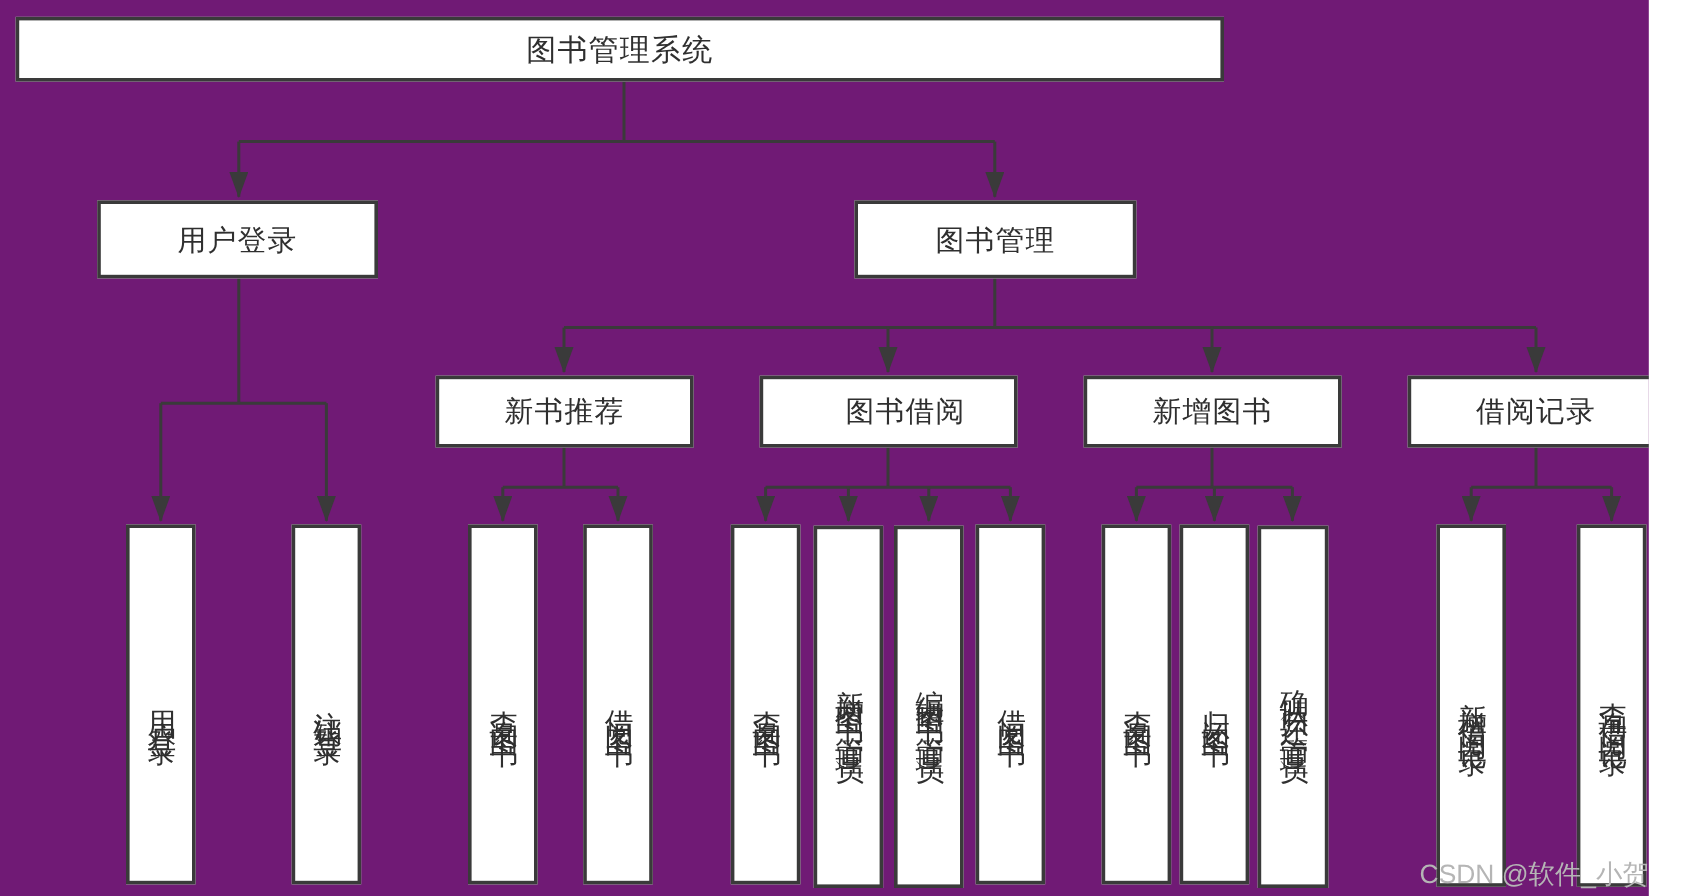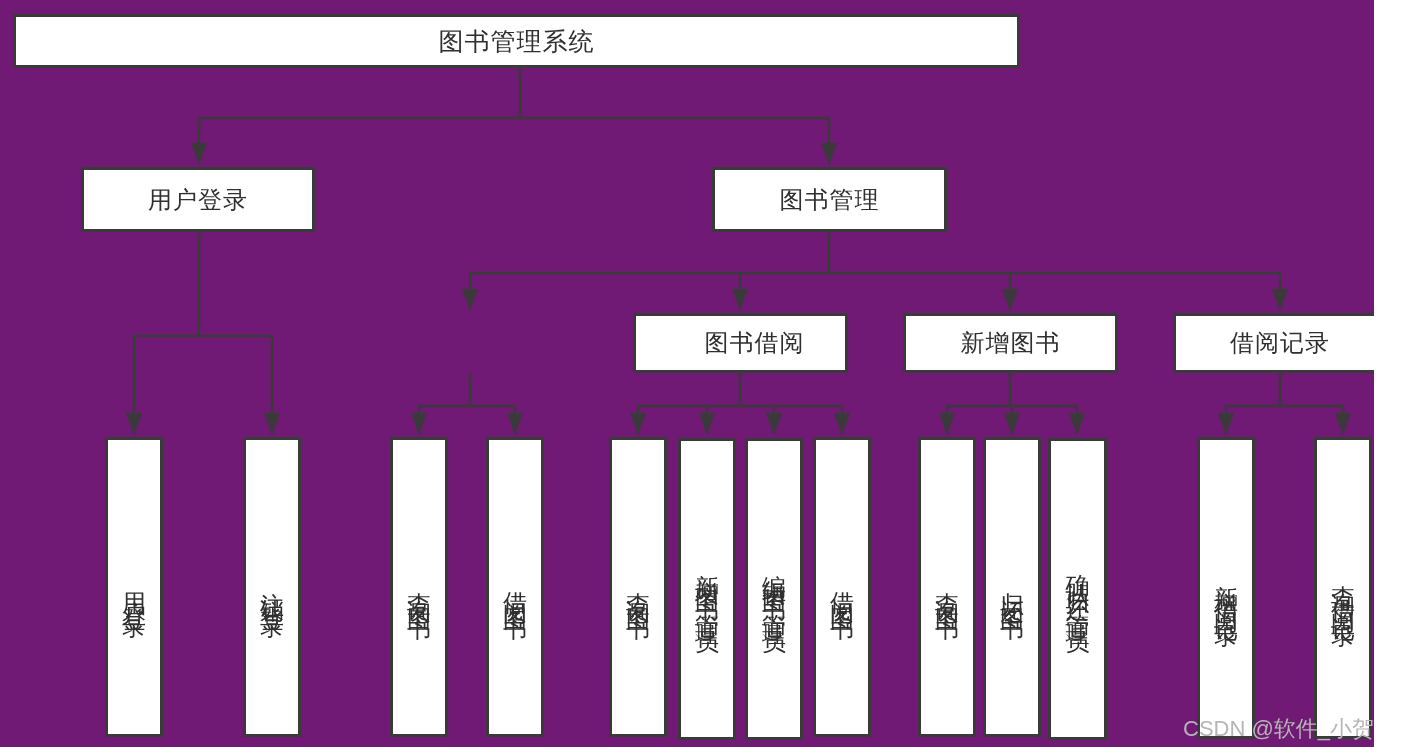--- a/index.html
+++ b/index.html
@@ -114,20 +114,21 @@
     <line x1="1226" y1="406" x2="1343" y2="406"></line>
     <line x1="1226" y1="406" x2="1226" y2="434" marker-end="url(#arrow)"></line>
     <line x1="1343" y1="406" x2="1343" y2="434" marker-end="url(#arrow)"></line>
   </svg>
 
   <div class="box h root-box" style="left:13px; top:14px; width:1007px; height:54px;">图书管理系统</div>
 
   <div class="box h" style="left:81px; top:167px; width:234px; height:65px;">用户登录</div>
   <div class="box h" style="left:712px; top:167px; width:235px; height:65px;">图书管理</div>
 
+  <div class="box h" style="left:363px; top:313px; width:215px; height:60px;">新书推荐</div>
   <div class="box h" style="left:633px; top:313px; width:215px; height:60px;padding-left:28px;">图书借阅</div>
   <div class="box h" style="left:903px; top:313px; width:215px; height:60px;">新增图书</div>
   <div class="box h" style="left:1173px; top:313px; width:214px; height:60px;">借阅记录</div>
 
   <div class="box v" style="left:105px; top:437px; width:58px; height:300px;">用户登录</div>
   <div class="box v" style="left:243px; top:437px; width:58px; height:300px;">注销登录</div>
 
   <div class="box v" style="left:390px; top:437px; width:58px; height:300px;">查询图书</div>
   <div class="box v" style="left:486px; top:437px; width:58px; height:300px;">借阅图书</div>
 

